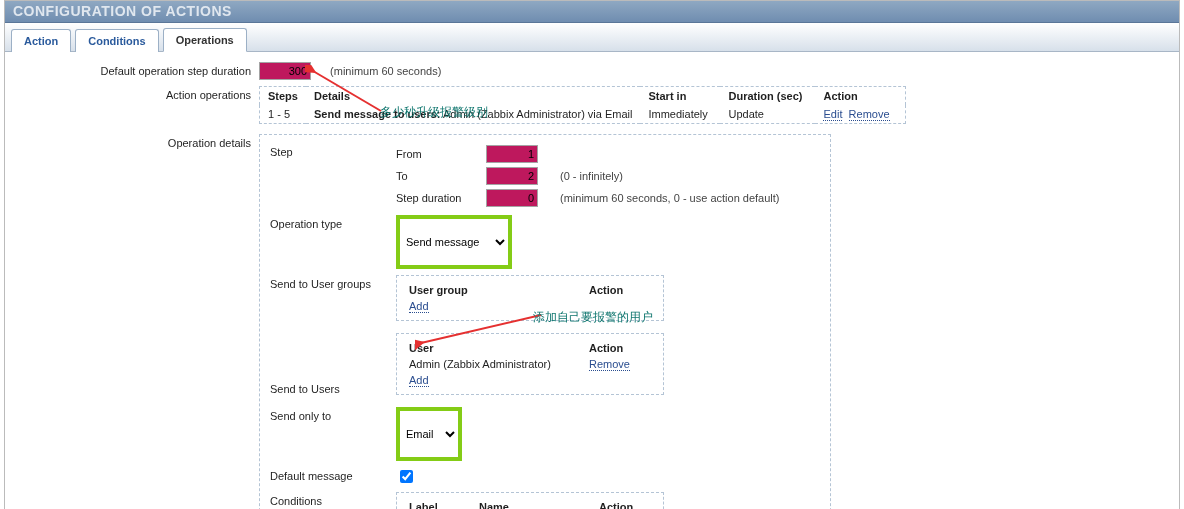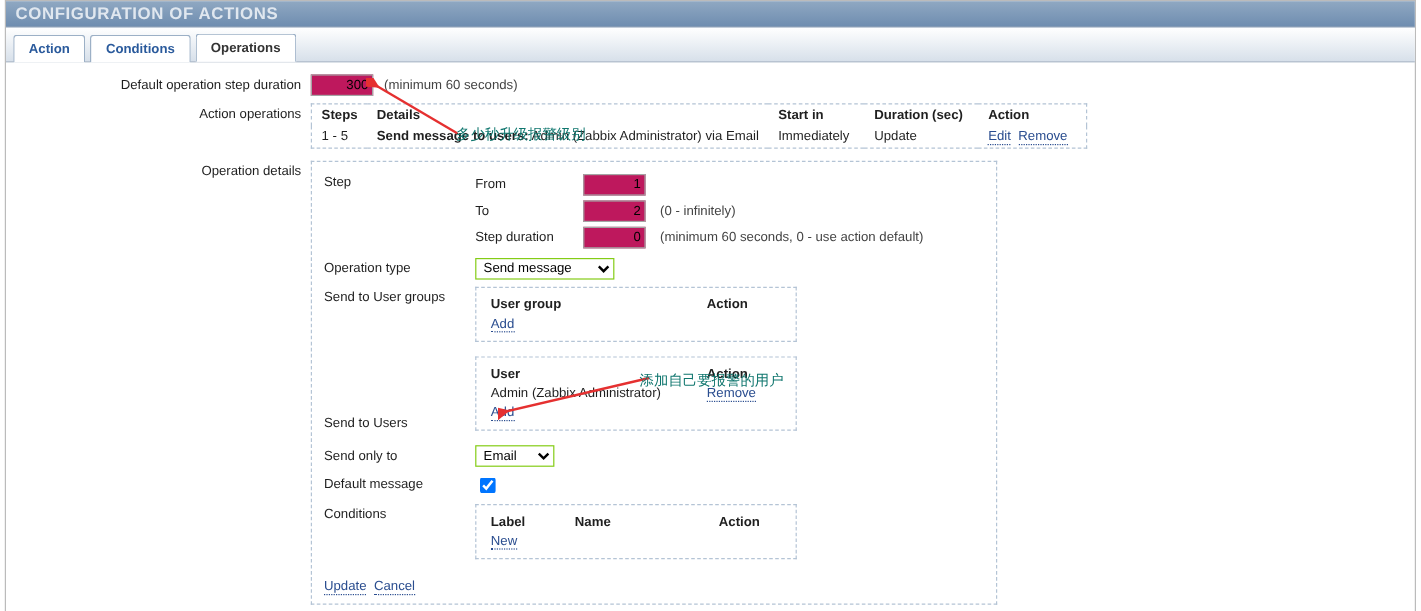--- a/index.html
+++ b/index.html
@@ -75,21 +75,21 @@
 input.num {
   width: 52px;
   text-align: right;
   padding: 2px 3px;
   font-family: inherit;
   font-size: 11px;
   border: 1px solid #a4a4a4;
   background: #be185d;
 }
 .hint {
-  margin-left: 6px;
+  margin-left: 16px;
   color: #444;
 }
 .ops-table {
   border: 1px dashed #b4c4d5;
   border-collapse: collapse;
   min-width: 628px;
 }
 .ops-table td, .ops-table th {
   padding: 3px 8px;
   font-size: 11px;
@@ -135,22 +135,22 @@
 }
 .inner-box th, .inner-box td {
   text-align: left;
   font-size: 11px;
   padding: 2px 4px;
 }
 .inner-box th { font-weight: bold; }
 select {
   font-family: inherit;
   font-size: 11px;
-  padding: 1px 2px;
-  border: 1px solid #84cc16;
+  padding: 16px 2px;
+  border: 4px solid #84cc16;
   background: #fff;
 }
 .annotation {
   position: absolute;
   color: #0f766e;
   font-size: 12px;
   pointer-events: none;
   z-index: 50;
 }
 .arrow {

